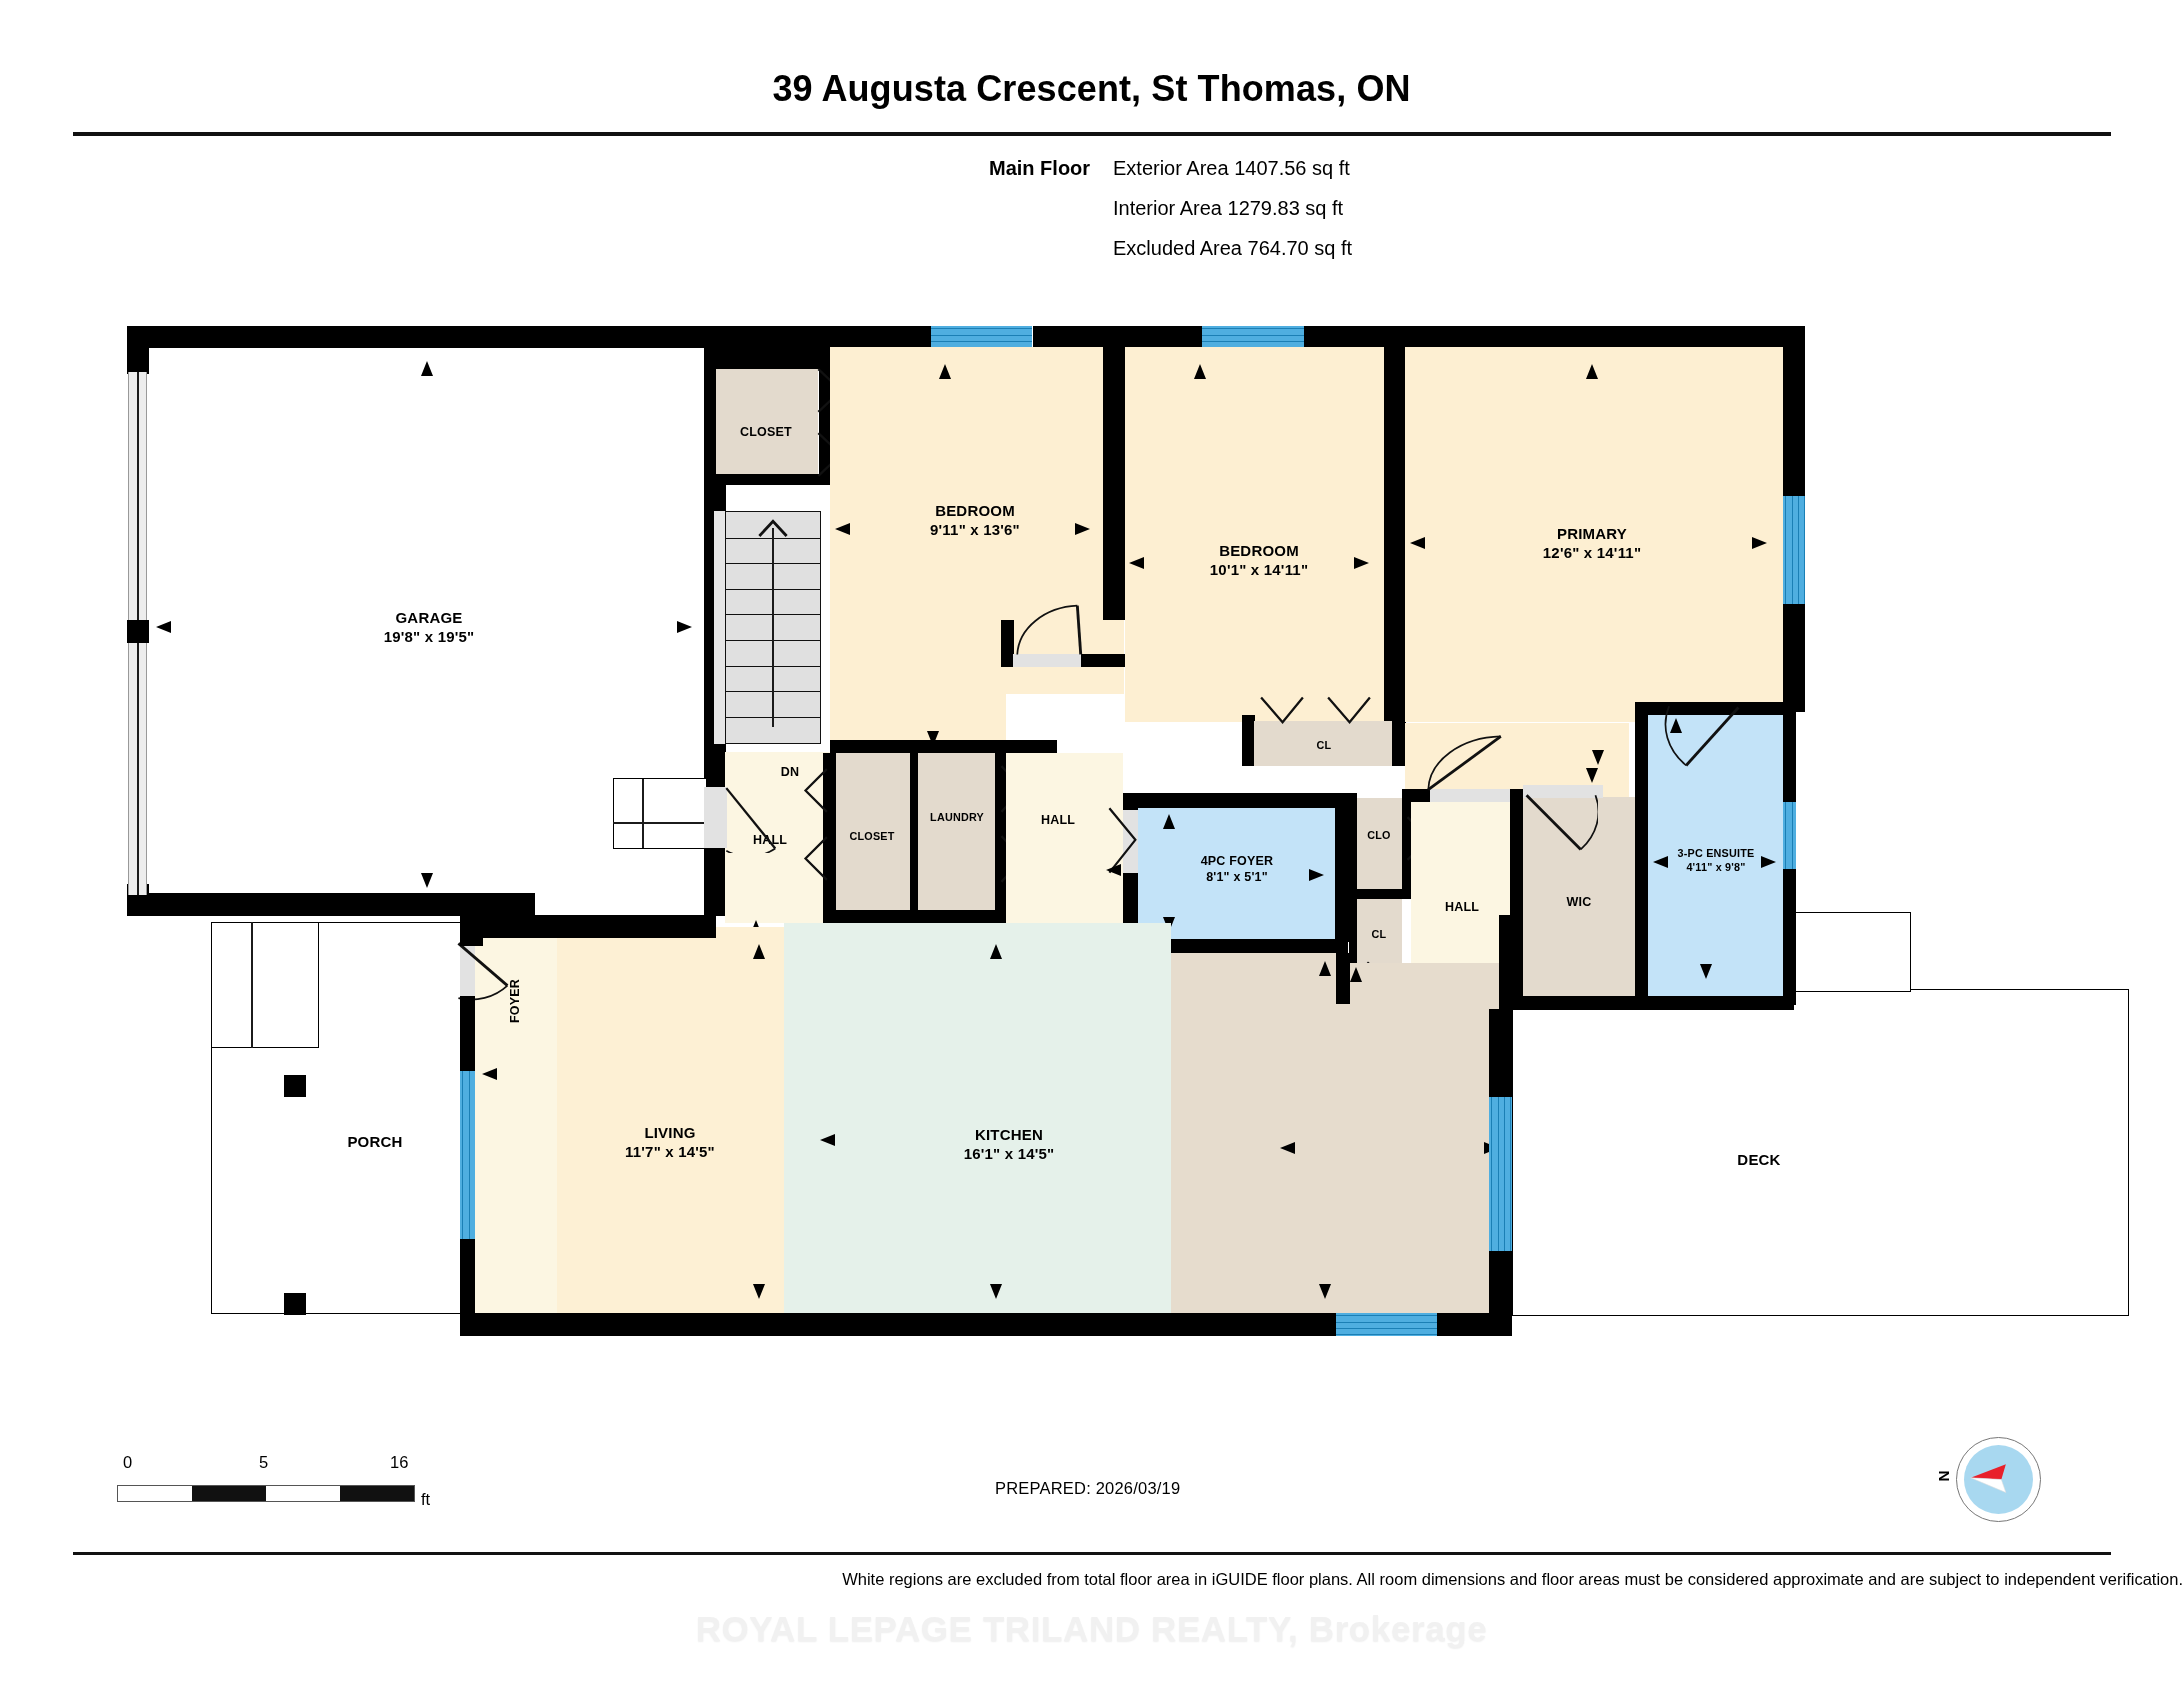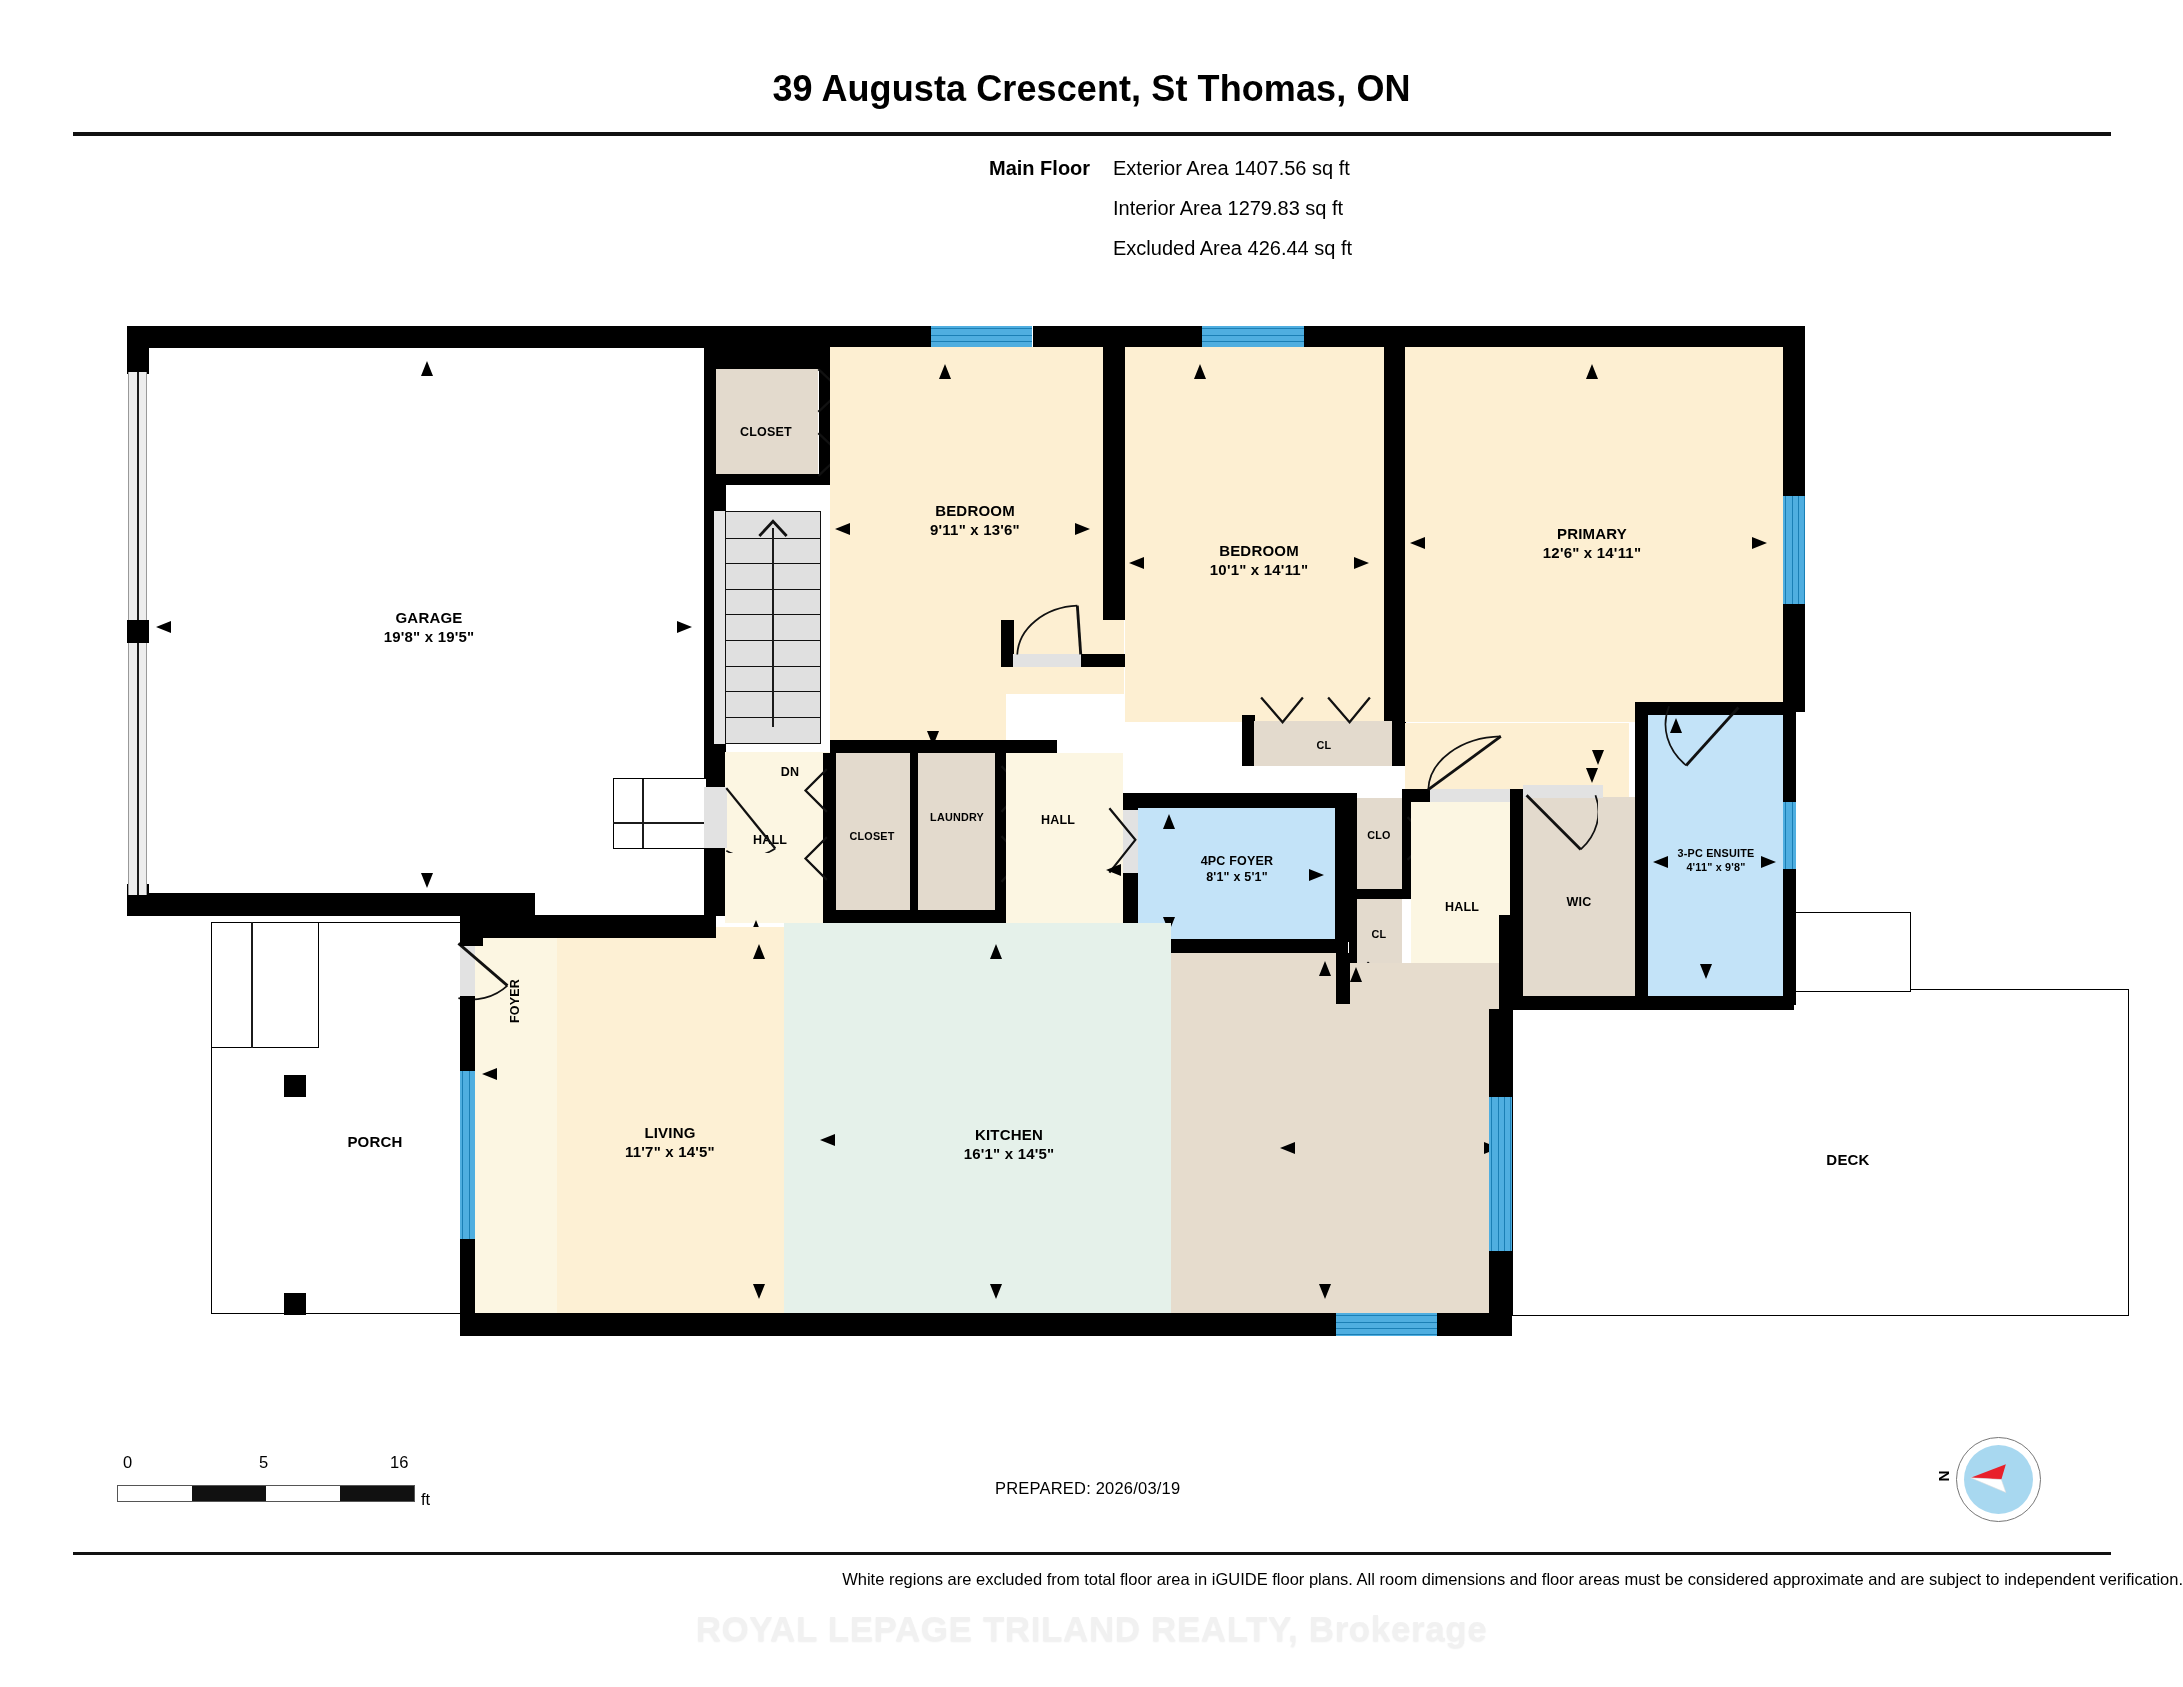--- a/index.html
+++ b/index.html
@@ -83,36 +83,36 @@
 <div id="title-rule"></div>
 
 <div id="area-block">
   <div>
     <span class="lbl">Main Floor</span><span>Exterior Area 1407.56 sq ft</span>
   </div>
   <div>
     <span class="lbl"></span><span>Interior Area 1279.83 sq ft</span>
   </div>
   <div>
-    <span class="lbl"></span><span>Excluded Area 426.44 sq ft</span>
+    <span class="lbl"></span><span>Excluded Area 764.70 sq ft</span>
   </div>
 </div>
 
 <div id="plan">
 
   <div class="shape outline" style="left:211px;top:922px;width:263px;height:392px;border-width:1.7px;"></div>
   <div class="shape outline" style="left:211px;top:922px;width:108px;height:126px;"></div>
   <div class="shape thinline" style="left:251px;top:922px;width:1.7px;height:126px;"></div>
   <div class="shape wall" style="left:284px;top:1075px;width:21.6px;height:21.6px;"></div>
   <div class="shape wall" style="left:284px;top:1293px;width:21.6px;height:21.6px;"></div>
   <div class="lbl-room" style="left:375px;top:1142px;">PORCH</div>
 
   <div class="shape outline" style="left:1512px;top:989px;width:617px;height:327px;"></div>
   <div class="shape outline" style="left:1785px;top:912px;width:126px;height:80px;"></div>
-  <div class="lbl-room" style="left:1848px;top:1160px;">DECK</div>
+  <div class="lbl-room" style="left:1759px;top:1160px;">DECK</div>
 
   <div class="shape wall" style="left:127px;top:326px;width:598px;height:21.6px;"></div>
   <div class="shape wall" style="left:127px;top:326px;width:21.6px;height:48px;"></div>
   <div class="shape wall" style="left:127px;top:893px;width:353px;height:23px;"></div>
   <div class="shape wall" style="left:466px;top:893px;width:69px;height:23px;"></div>
   <div class="shape wall" style="left:127px;top:884px;width:21.6px;height:31px;"></div>
 
   <div class="shape" style="left:128px;top:372px;width:19px;height:523px;background:#EDEDED;border-left:1.1px solid #999;border-right:1.1px solid #999;"></div>
   <div class="shape thinline" style="left:137px;top:372px;width:1.7px;height:523px;"></div>
   <div class="shape wall" style="left:127px;top:620px;width:21.6px;height:23px;"></div>

